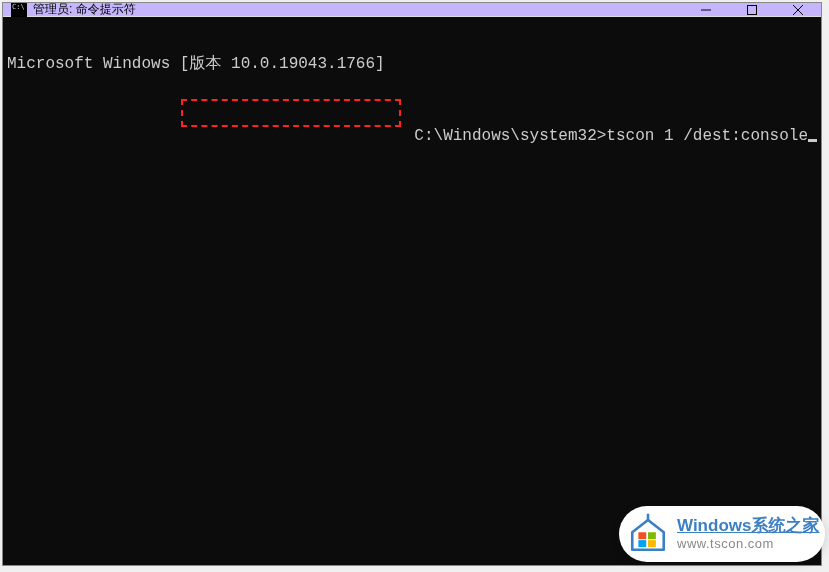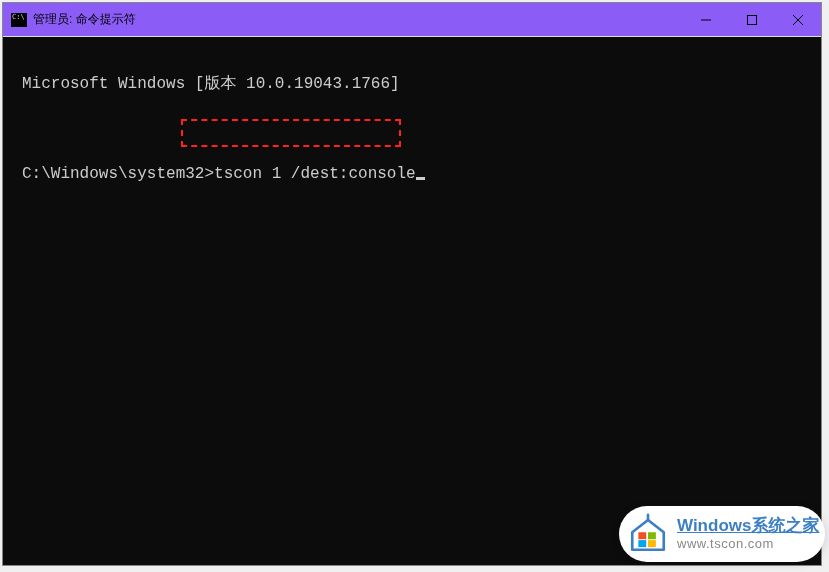--- a/index.html
+++ b/index.html
@@ -20,22 +20,22 @@
       top: 2px;
       left: 2px;
       width: 820px;
       height: 564px;
       background: #fff;
       border: 1px solid #888;
       display: flex;
       flex-direction: column;
     }
     .titlebar {
-      height: 34px;
-      background: #8b5cf6;
+      height: 14px;
+      background: #c4b5fd;
       display: flex;
       align-items: center;
       border-bottom: 1px solid #ddd;
     }
     .titlebar-icon {
       width: 16px;
       height: 14px;
       margin-left: 8px;
       margin-right: 6px;
       background: #000;
@@ -73,31 +73,32 @@
       width: 10px;
       height: 10px;
     }
     .terminal {
       flex: 1;
       background: #0c0c0c;
       color: #cccccc;
       font-family: "NSimSun", "Consolas", "Courier New", monospace;
       font-size: 16px;
       line-height: 18px;
-      padding: 2px 19px;
+      padding: 2px 4px;
       white-space: pre;
       overflow: hidden;
       position: relative;
     }
     .terminal-line {
       display: block;
     }
     .prompt-line {
-      margin-top: 36px;
-      position: relative;
+      margin-top: 18px;
+      position: relative;
+      text-align: right;
     }
     .prompt {
       display: inline;
     }
     .command {
       display: inline;
     }
     .cursor {
       display: inline-block;
       width: 9px;

